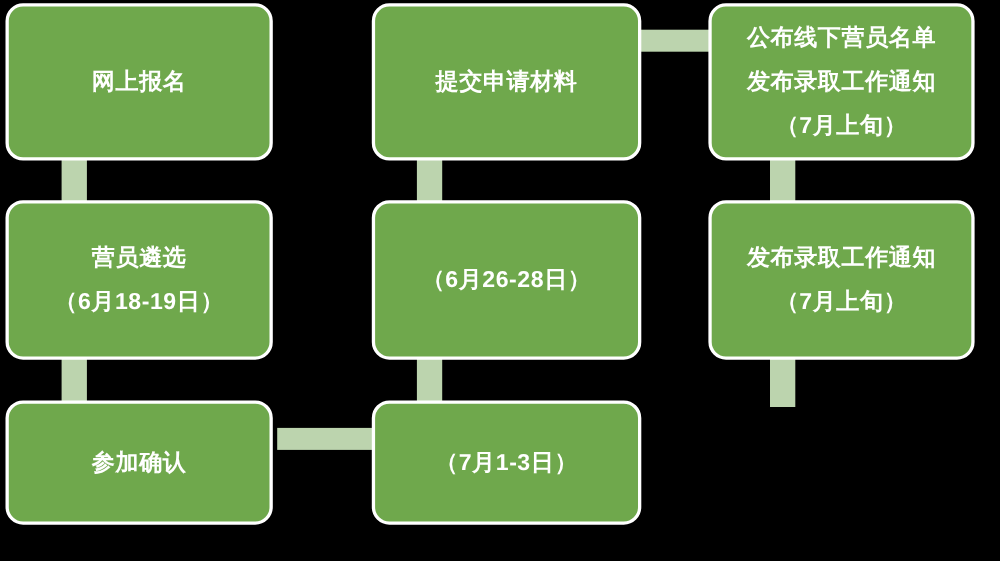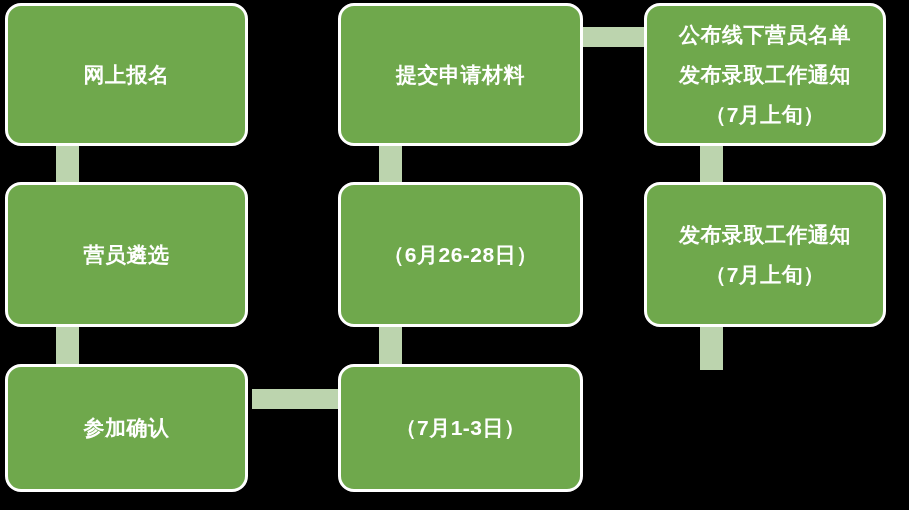--- a/index.html
+++ b/index.html
@@ -41,21 +41,21 @@
     z-index: 1;
     background: var(--connector);
   }
   
   .c1 { left: 5px;  width: 243px; justify-content: center; }
   .c2 { left: 338px; width: 245px; text-align: center; }
   .c3 { left: 644px; width: 242px; }
   
   .r1 { top: 3px;   height: 143px; }
   .r2 { top: 182px; height: 145px; }
-  .r3 { top: 364px; height: 128px; }
+  .r3 { top: 364px; height: 113px; }
   
   .vc1a { left: 56px;  top: 140px; width: 23px; height: 48px; }
   .vc1b { left: 56px;  top: 320px; width: 23px; height: 50px; }
   .vc2a { left: 379px; top: 142px; width: 23px; height: 46px; }
   .vc2b { left: 379px; top: 322px; width: 23px; height: 48px; }
   .vc3a { left: 700px; top: 142px; width: 23px; height: 46px; }
   .vc3b { left: 700px; top: 322px; width: 23px; height: 48px; }
   
   .hca { left: 576px; top: 27px;  width: 92px; height: 20px; }
   .hcb { left: 252px; top: 389px; width: 92px; height: 20px; }
@@ -73,20 +73,21 @@
   <div class="connector vc3b"></div>
   <div class="connector hca"></div>
   <div class="connector hcb"></div>
 
   <div class="box c1 r1">
     <div class="line">网上报名</div>
 
   </div>
   <div class="box c1 r2">
     <div class="line">营员遴选</div>
+    <div class="line">（6月18-19日）</div>
 
   </div>
   <div class="box c1 r3">
     <div class="line">参加确认</div>
 
   </div>
 
   <div class="box c2 r1">
     <div class="line">提交申请材料</div>
 

